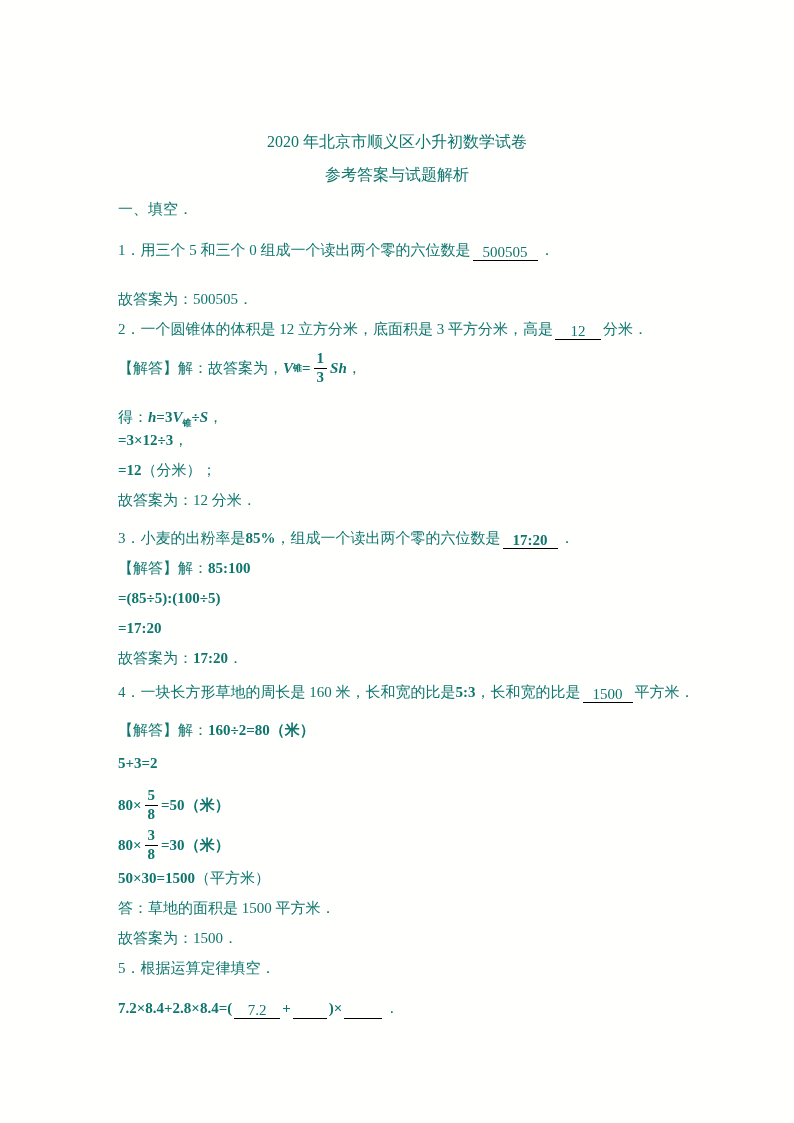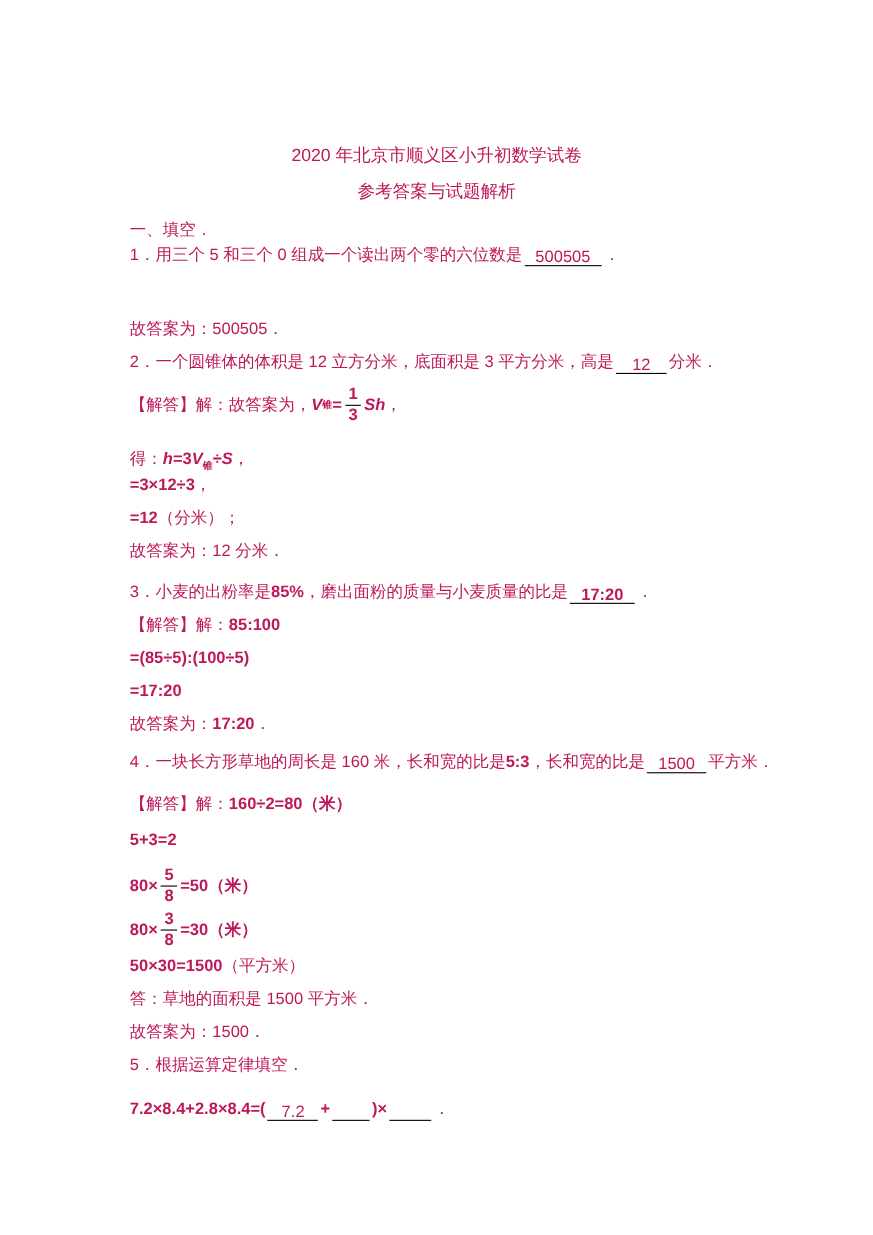--- a/index.html
+++ b/index.html
@@ -1,21 +1,21 @@
 <!DOCTYPE html>
 <html><head>
 <meta charset="utf-8">
 <style>
   html,body{margin:0;padding:0;background:#ffffff;}
   .page{
     position:relative;
     width:794px;height:1123px;
     background:#fffffe;
-    font-family:Liberation Sans, sans-serif;
-    font-size:15px;color:#be185d;
+    font-family:Liberation Serif, serif;
+    font-size:15px;color:#0f766e;
     overflow:hidden;
   }
   .line{
     position:absolute;left:118px;
     white-space:nowrap;line-height:21px;
   }
   .center{left:0;width:794px;text-align:center;font-size:16px;}
   .m{font-weight:bold;}
   .mi{font-weight:bold;font-style:italic;}
   .fline{display:flex;align-items:center;height:42px;}
@@ -39,21 +39,21 @@
   <div class="line center" style="top:131px">
     <span>2020 年北京市顺义区小升初数学试卷</span>
   </div>
   <div class="line center" style="top:164px">
     <span>参考答案与试题解析</span>
   </div>
   <div class="line" style="top:199px">
     <span>一、填空．</span>
   </div>
 
-  <div class="line" style="top:221px">
+  <div class="line" style="top:240px">
     <span>1．用三个 5 和三个 0 组成一个读出两个零的六位数是</span><span class="blank">500505</span><span>．</span>
   </div>
   <div class="line" style="top:289px">
     <span>故答案为：500505．</span>
   </div>
 
   <div class="line" style="top:319px">
     <span>2．一个圆锥体的体积是 12 立方分米，底面积是 3 平方分米，高是</span><span class="blank">12</span><span>分米．</span>
   </div>
   <div class="line fline" style="top:347px">
@@ -75,21 +75,21 @@
     <span class="m">=3×12÷3</span><span>，</span>
   </div>
   <div class="line" style="top:460px">
     <span class="m">=12</span><span>（分米）；</span>
   </div>
   <div class="line" style="top:490px">
     <span>故答案为：12 分米．</span>
   </div>
 
   <div class="line" style="top:528px">
-    <span>3．小麦的出粉率是</span><span class="m">85%</span><span>，磨出面粉的质量与小麦质量的比是</span><span class="blank m">17:20</span><span>．</span>
+    <span>3．小麦的出粉率是</span><span class="m">85%</span><span>，组成一个读出两个零的六位数是</span><span class="blank m">17:20</span><span>．</span>
   </div>
   <div class="line" style="top:558px">
     <span>【解答】解：</span><span class="m">85:100</span>
   </div>
   <div class="line" style="top:588px">
     <span class="m">=(85÷5):(100÷5)</span>
   </div>
   <div class="line" style="top:618px">
     <span class="m">=17:20</span>
   </div>

